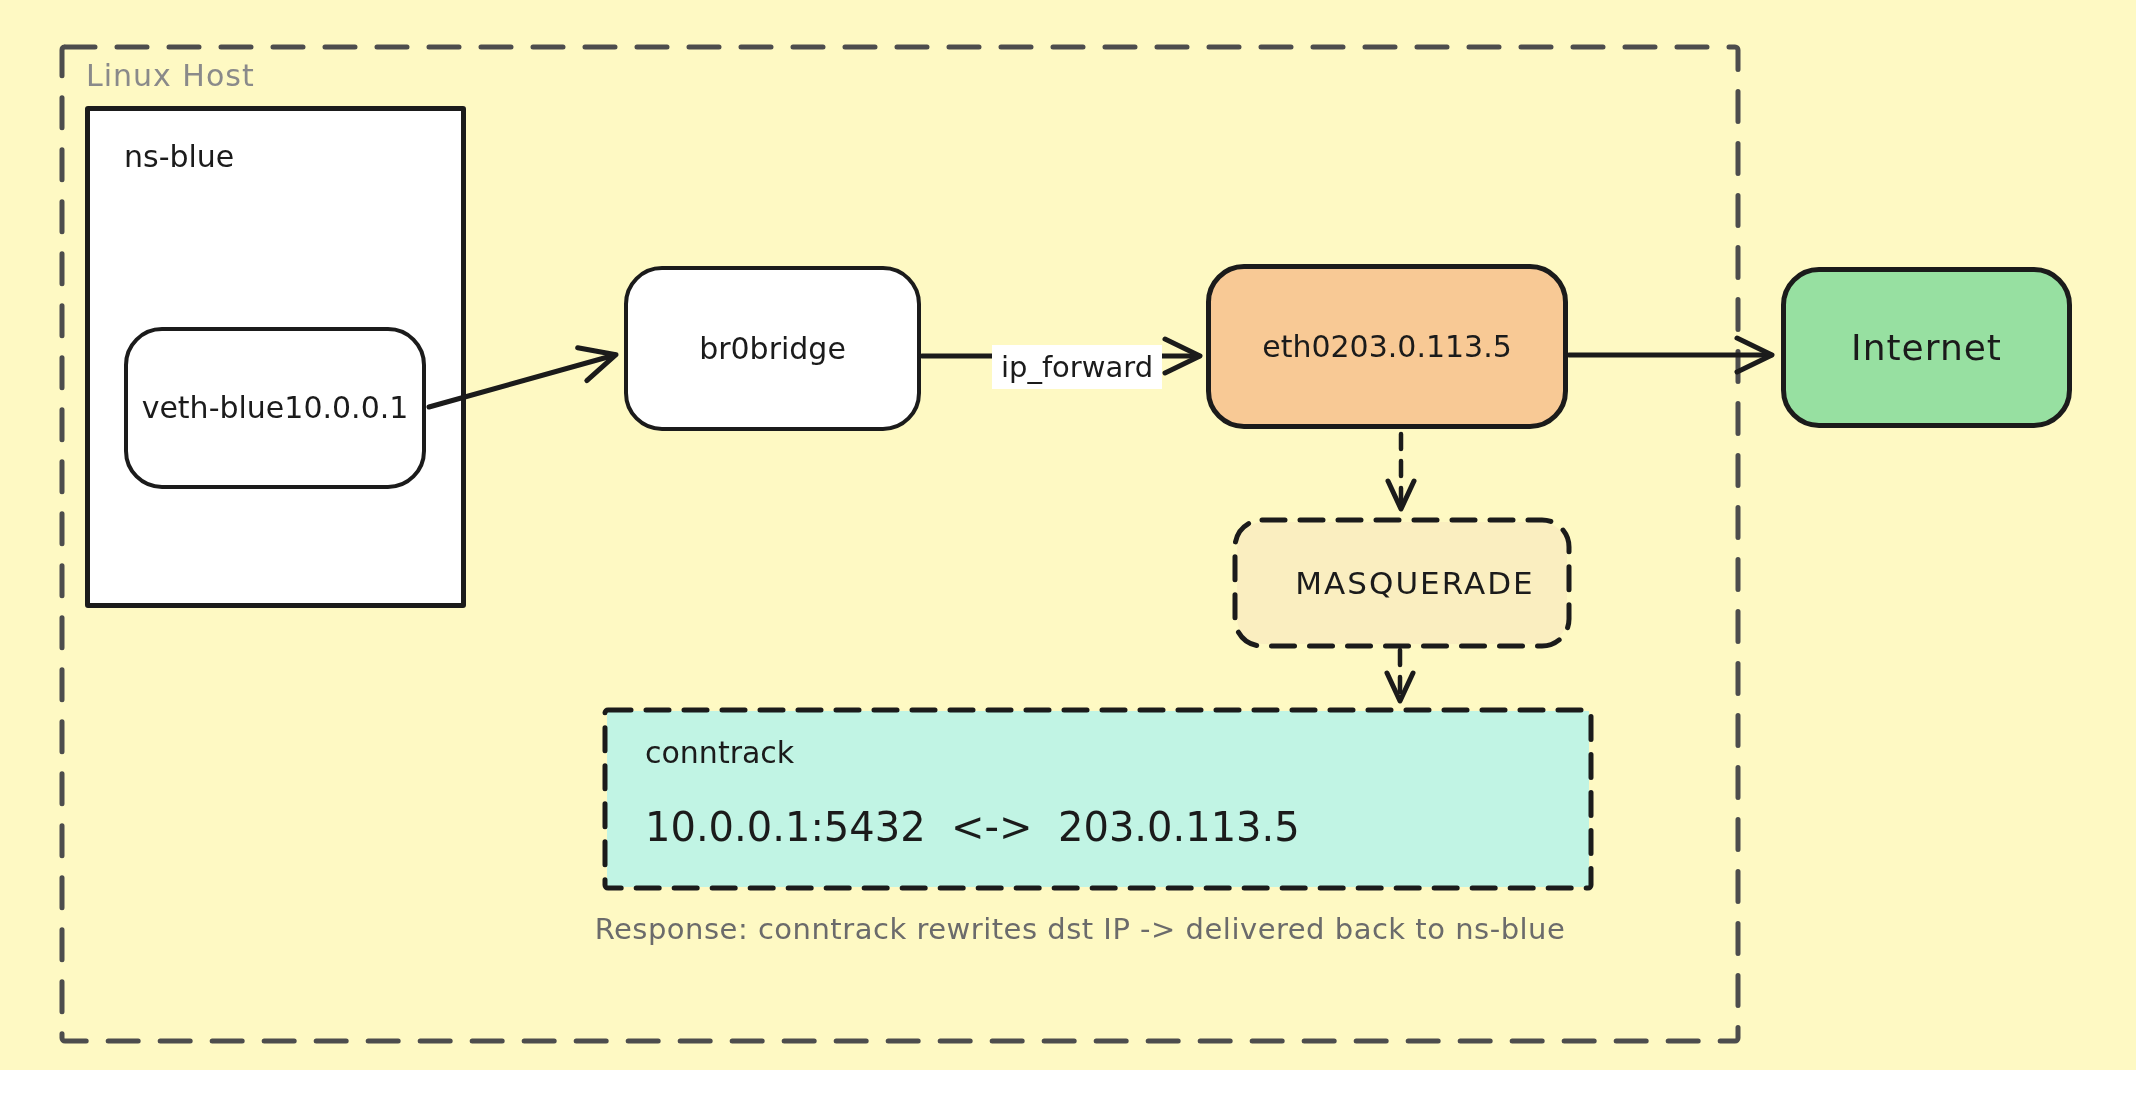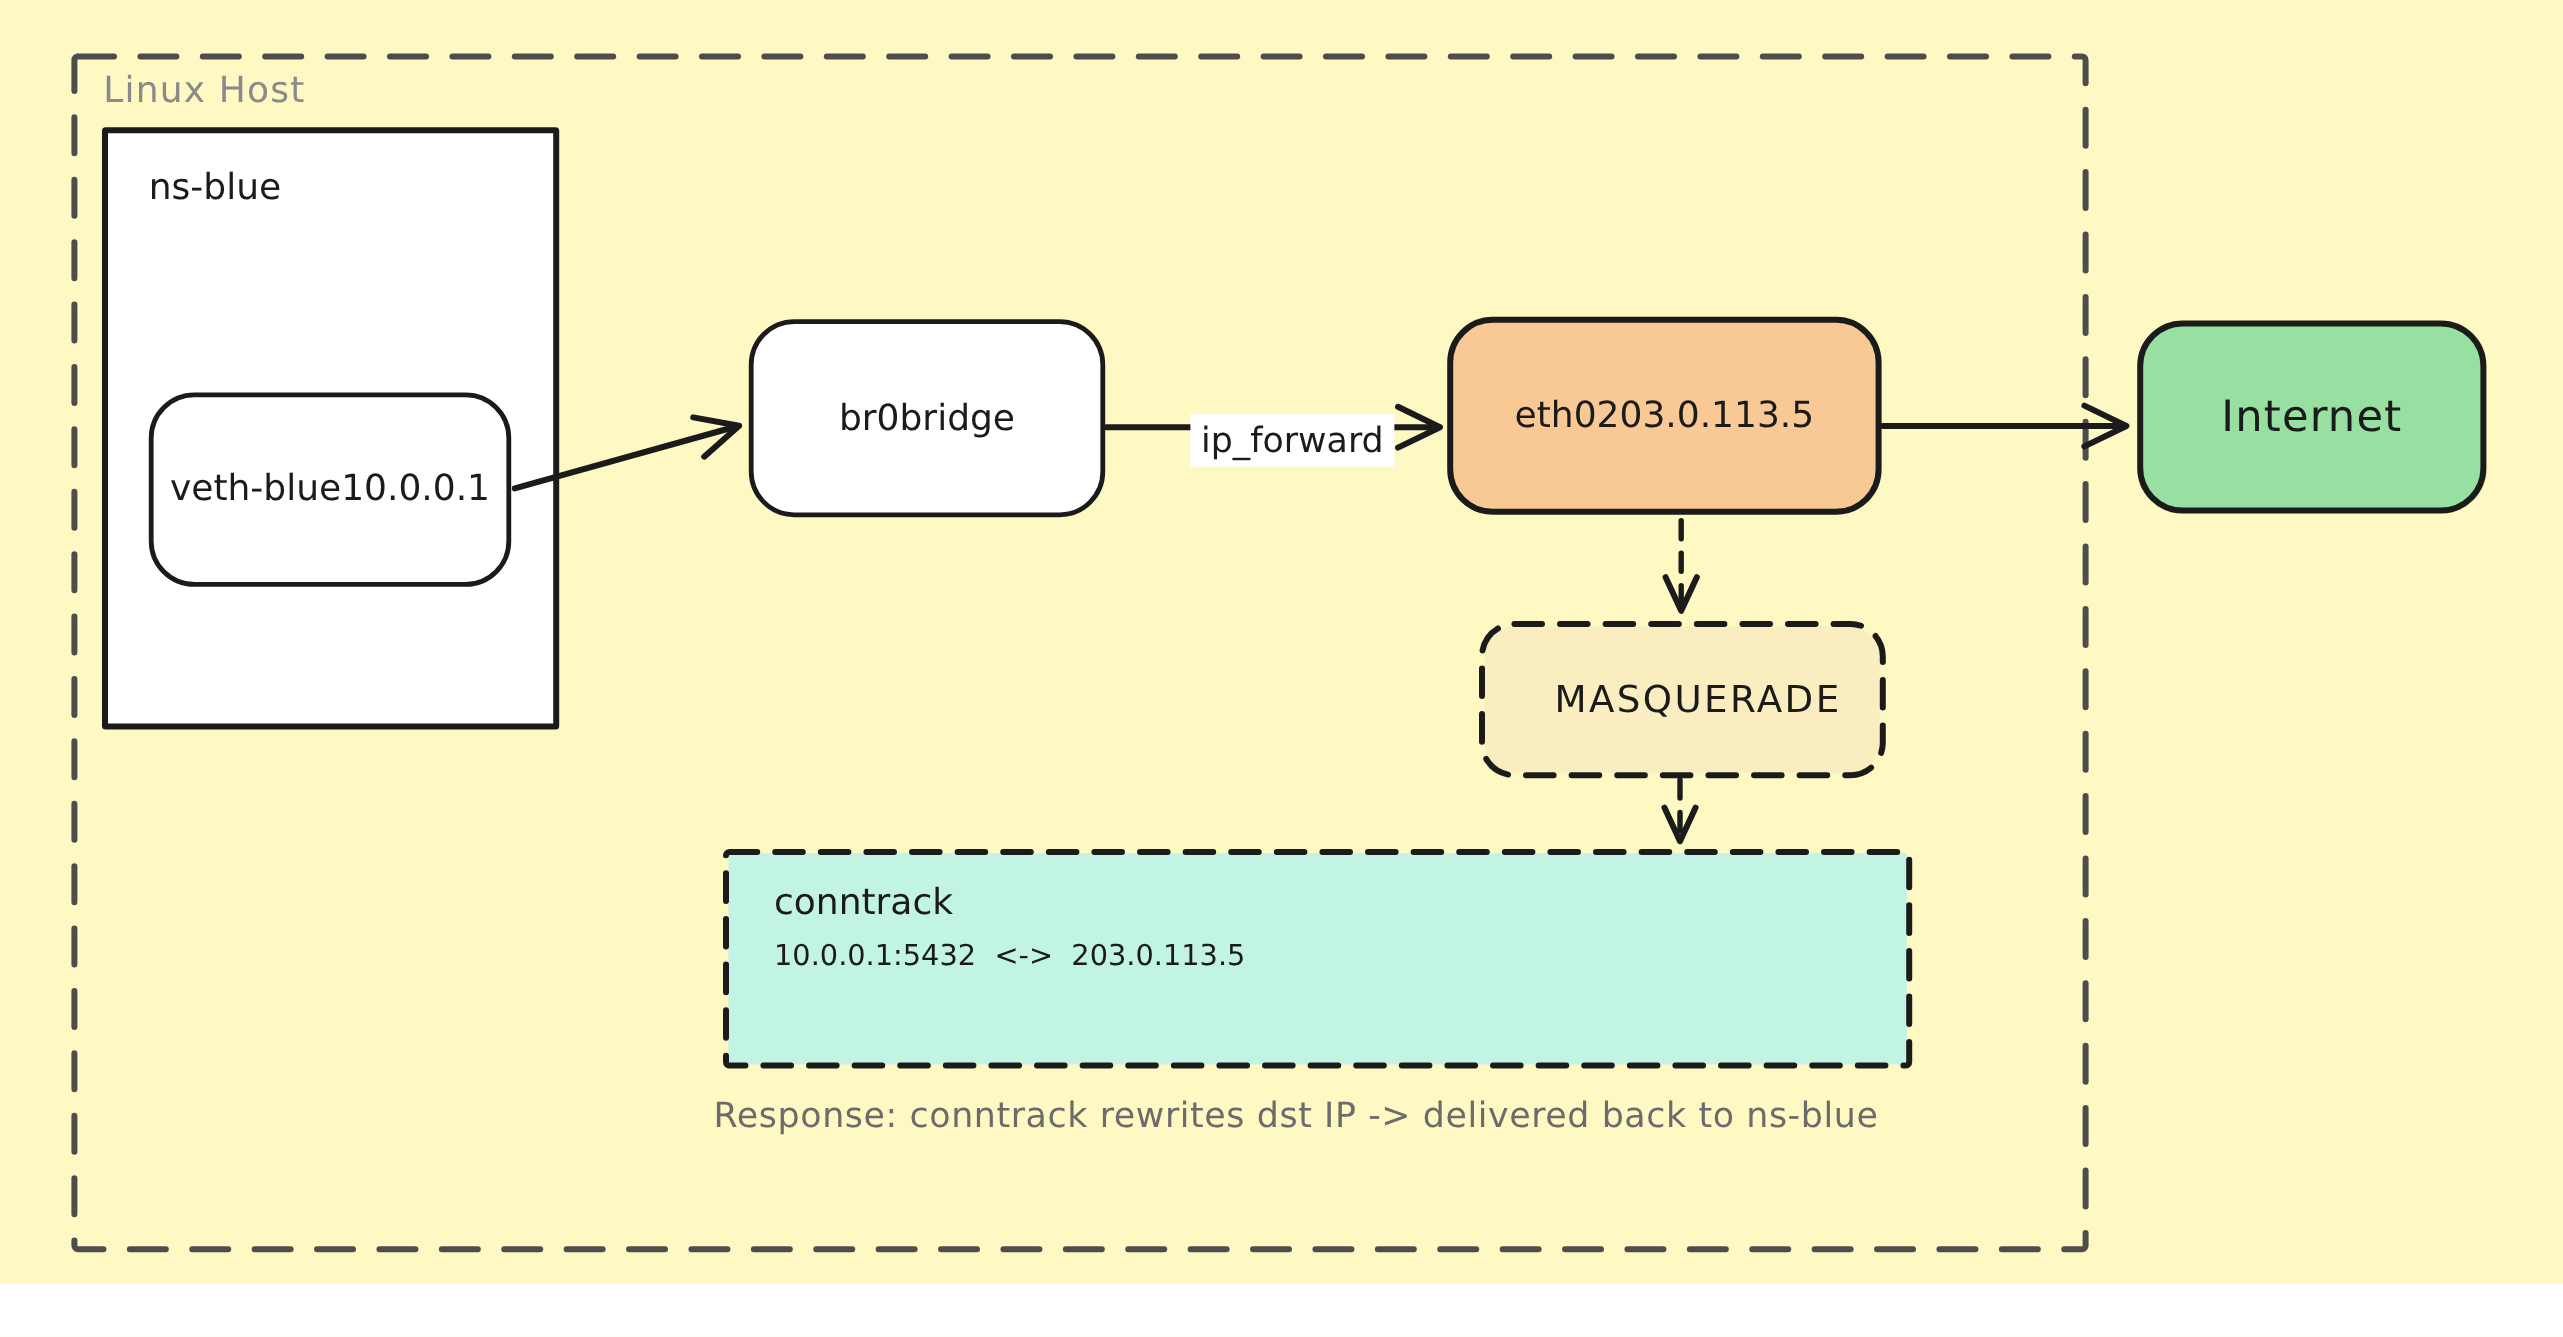--- a/index.html
+++ b/index.html
@@ -61,21 +61,21 @@
     z-index: 2;
     padding-left: 26px;
   }
   .conntrack-box {
     left: 607px; top: 711px; width: 982px; height: 176px;
     background: var(--conntrack-fill, #C1F4E4);
     padding: 24px 0 0 38px;
     z-index: 2;
   }
   .conntrack-title { font-size: 30px; }
-  .conntrack-entry { font-size: 24px; margin-top: 12px; white-space: pre; }
+  .conntrack-entry { font-size: 40px; margin-top: 34px; white-space: pre; }
 
   .edge-label {
     left: 992px; top: 333px; width: 170px; height: 44px;
     background: #ffffff;
     display: flex; align-items: center; justify-content: center;
     font-size: 29px;
     z-index: 6;
     margin-top: 12px;
   }
   .caption {

